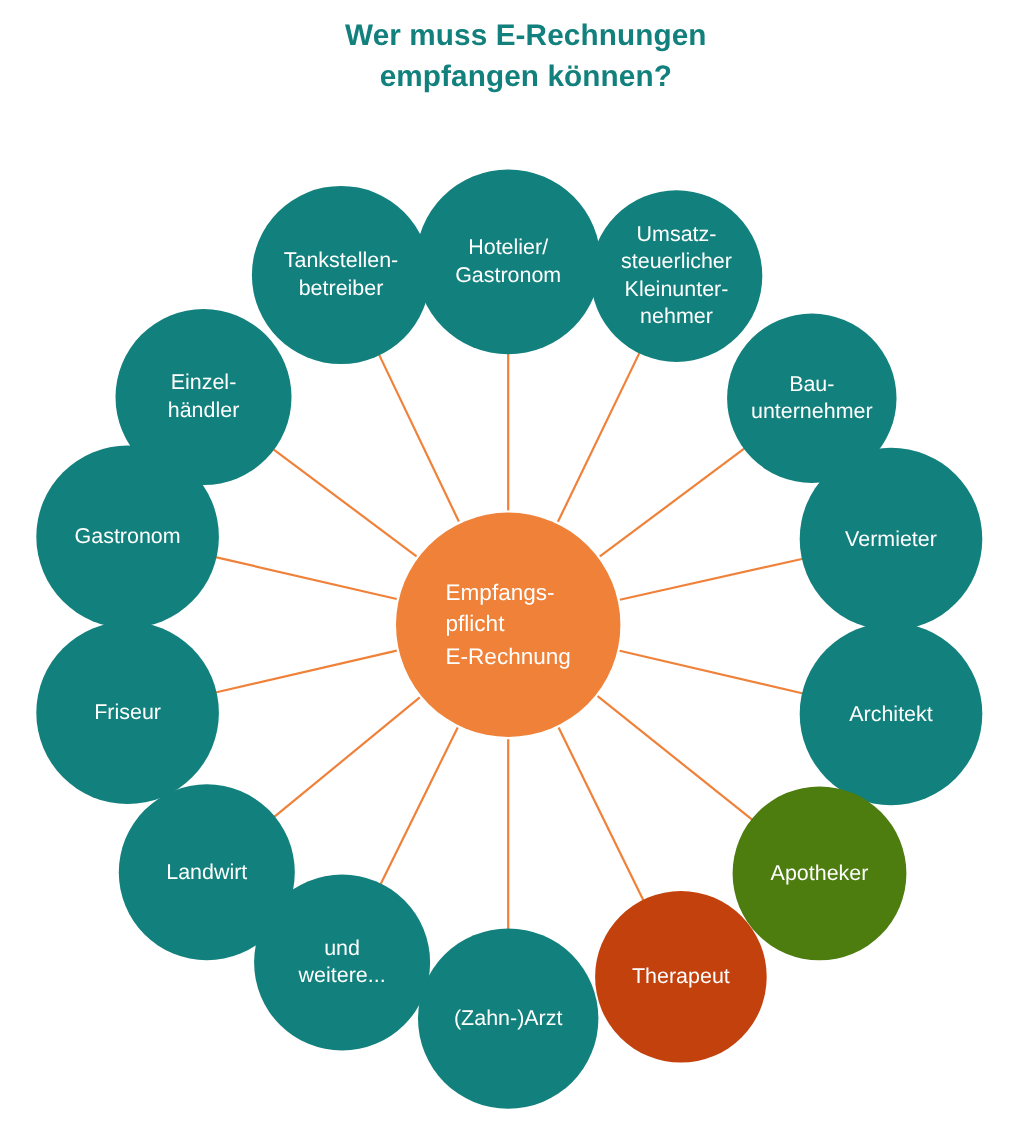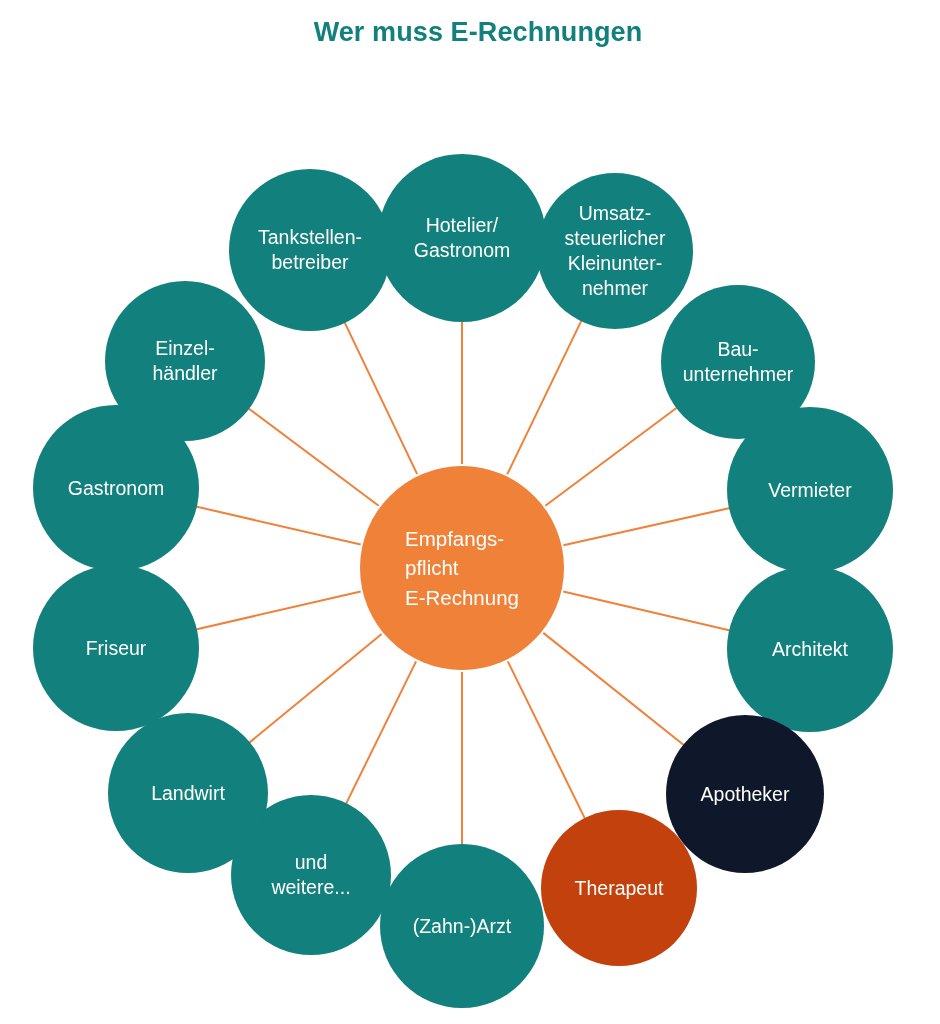--- a/index.html
+++ b/index.html
@@ -80,20 +80,21 @@
     box-sizing: border-box;
   }
 </style>
 </head>
 <body>
 
 <div id="page">
 
   <div id="title">
     <span class="line">Wer muss E-Rechnungen</span>
+    <span class="line">empfangen können?</span>
   </div>
 
   <div id="diagram">
     <svg id="spokes" viewBox="0 0 940 900" preserveAspectRatio="none">
         <line x1="462" y1="346" x2="462" y2="203" stroke="#ef8139" stroke-width="2"></line>
         <line x1="507.20564000001485" y1="356.3386413071588" x2="581.5304396153737" y2="202.34542903219972" stroke="#ef8139" stroke-width="2"></line>
         <line x1="545.3447228808831" y1="387.79343147296413" x2="677.0942409716624" y2="289.45864623129546" stroke="#ef8139" stroke-width="2"></line>
         <line x1="563.4821160096647" y1="427.2540084805924" x2="729.9852546846874" y2="389.93433946722524" stroke="#ef8139" stroke-width="2"></line>
         <line x1="563.2923526828148" y1="473.57666829686207" x2="730.1348757693191" y2="512.4107038428588" stroke="#ef8139" stroke-width="2"></line>
         <line x1="543.2663572525753" y1="514.8982216928692" x2="684.0502320605685" y2="627.3263337303481" stroke="#ef8139" stroke-width="2"></line>
@@ -130,21 +131,21 @@
         <div class="node" style="left: 727px; top: 289px; width: 166px; height: 166px; background: rgb(18, 128, 124);">
           <span>
             <div>Vermieter</div>
           </span>
         </div>
         <div class="node" style="left: 727px; top: 448px; width: 166px; height: 166px; background: rgb(18, 128, 124);">
           <span>
             <div>Architekt</div>
           </span>
         </div>
-        <div class="node" style="left: 666px; top: 597px; width: 158px; height: 158px; background: #0f172a;">
+        <div class="node" style="left: 666px; top: 597px; width: 158px; height: 158px; background: #4d7c0f;">
           <span>
             <div>Apotheker</div>
           </span>
         </div>
         <div class="node" style="left: 541px; top: 692px; width: 156px; height: 156px; background: #c2410c;">
           <span>
             <div>Therapeut</div>
           </span>
         </div>
         <div class="node" style="left: 380px; top: 726px; width: 164px; height: 164px; background: rgb(18, 128, 124);">

